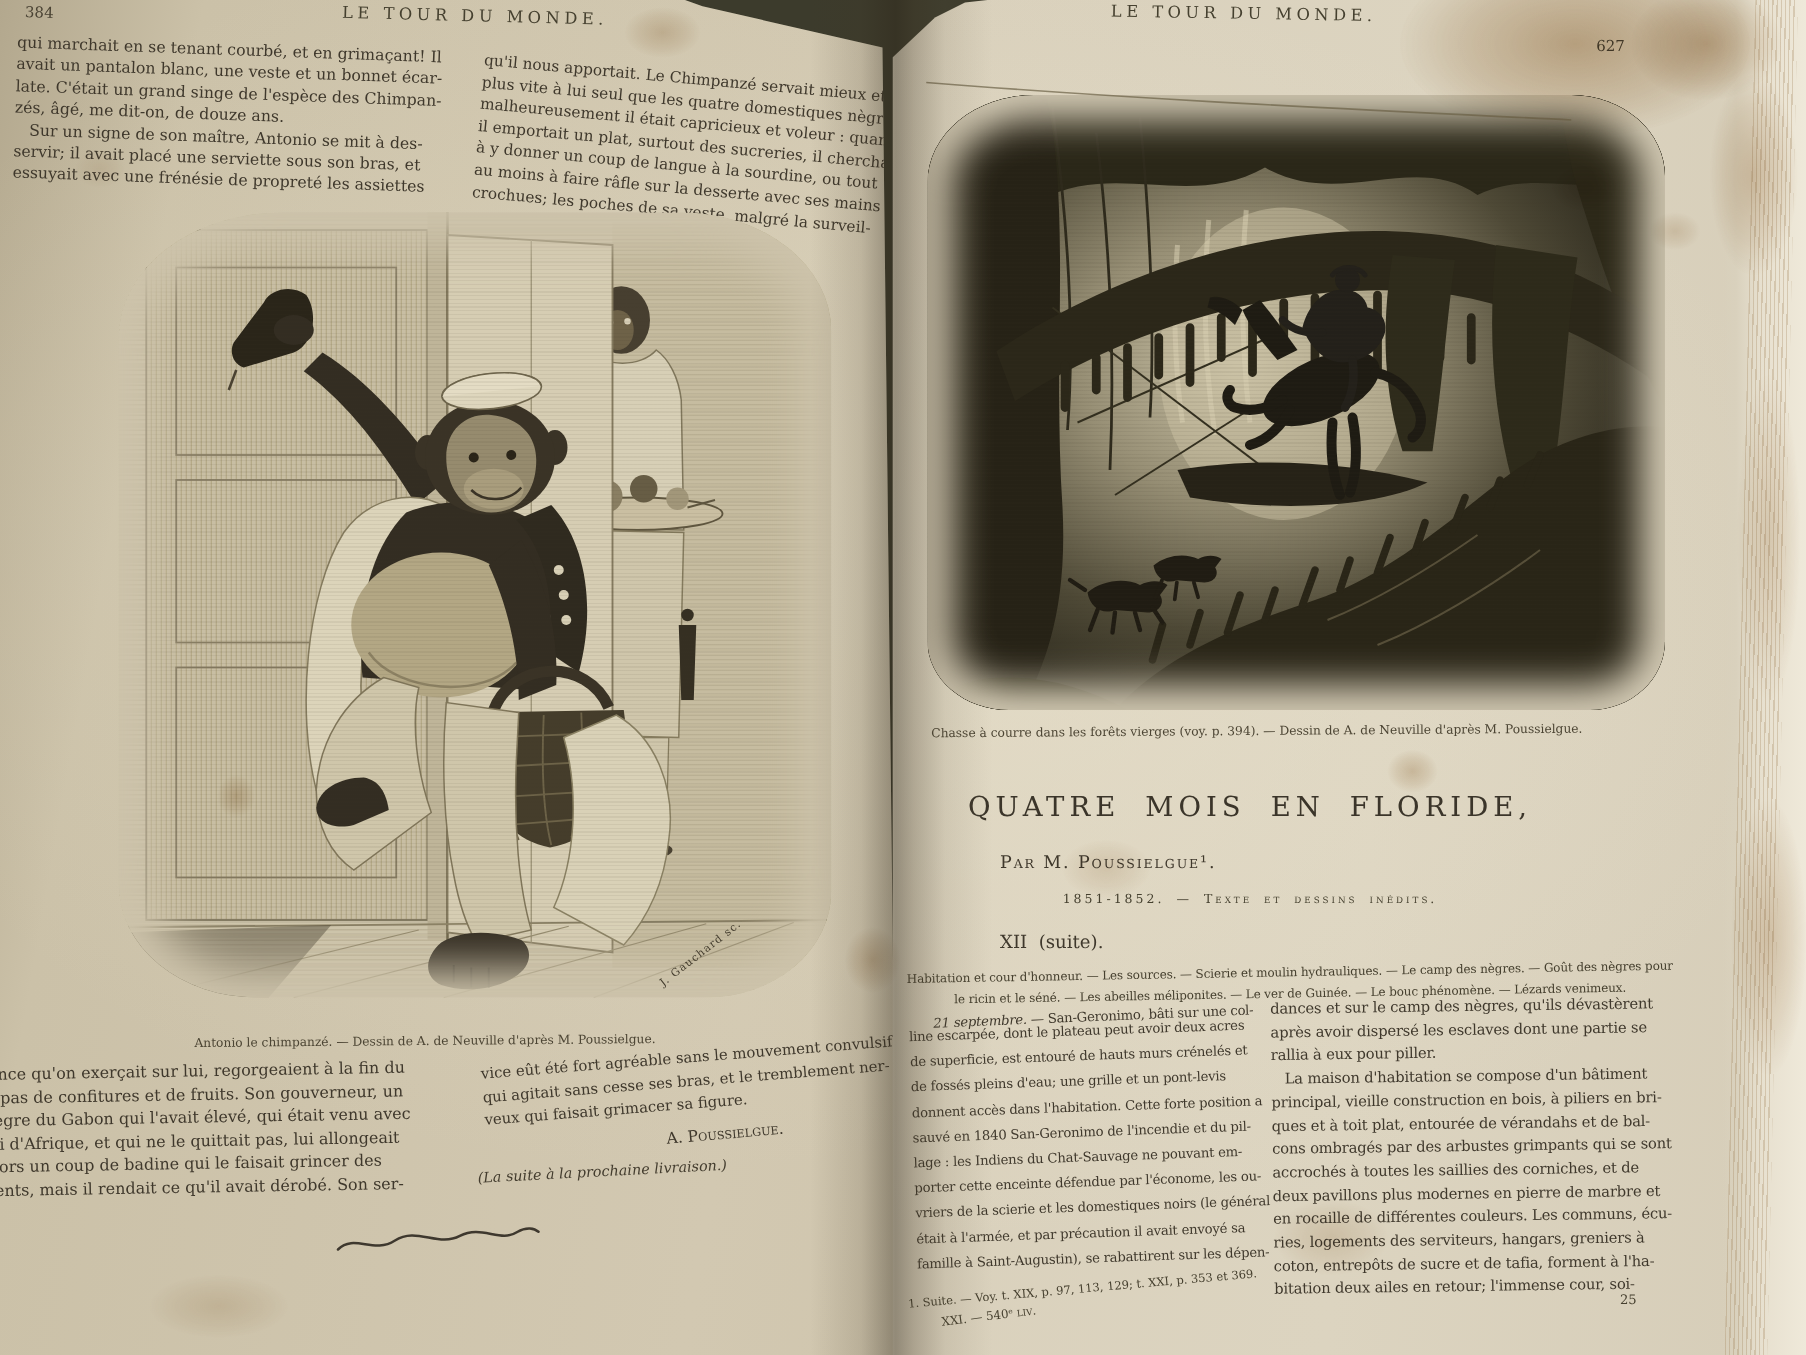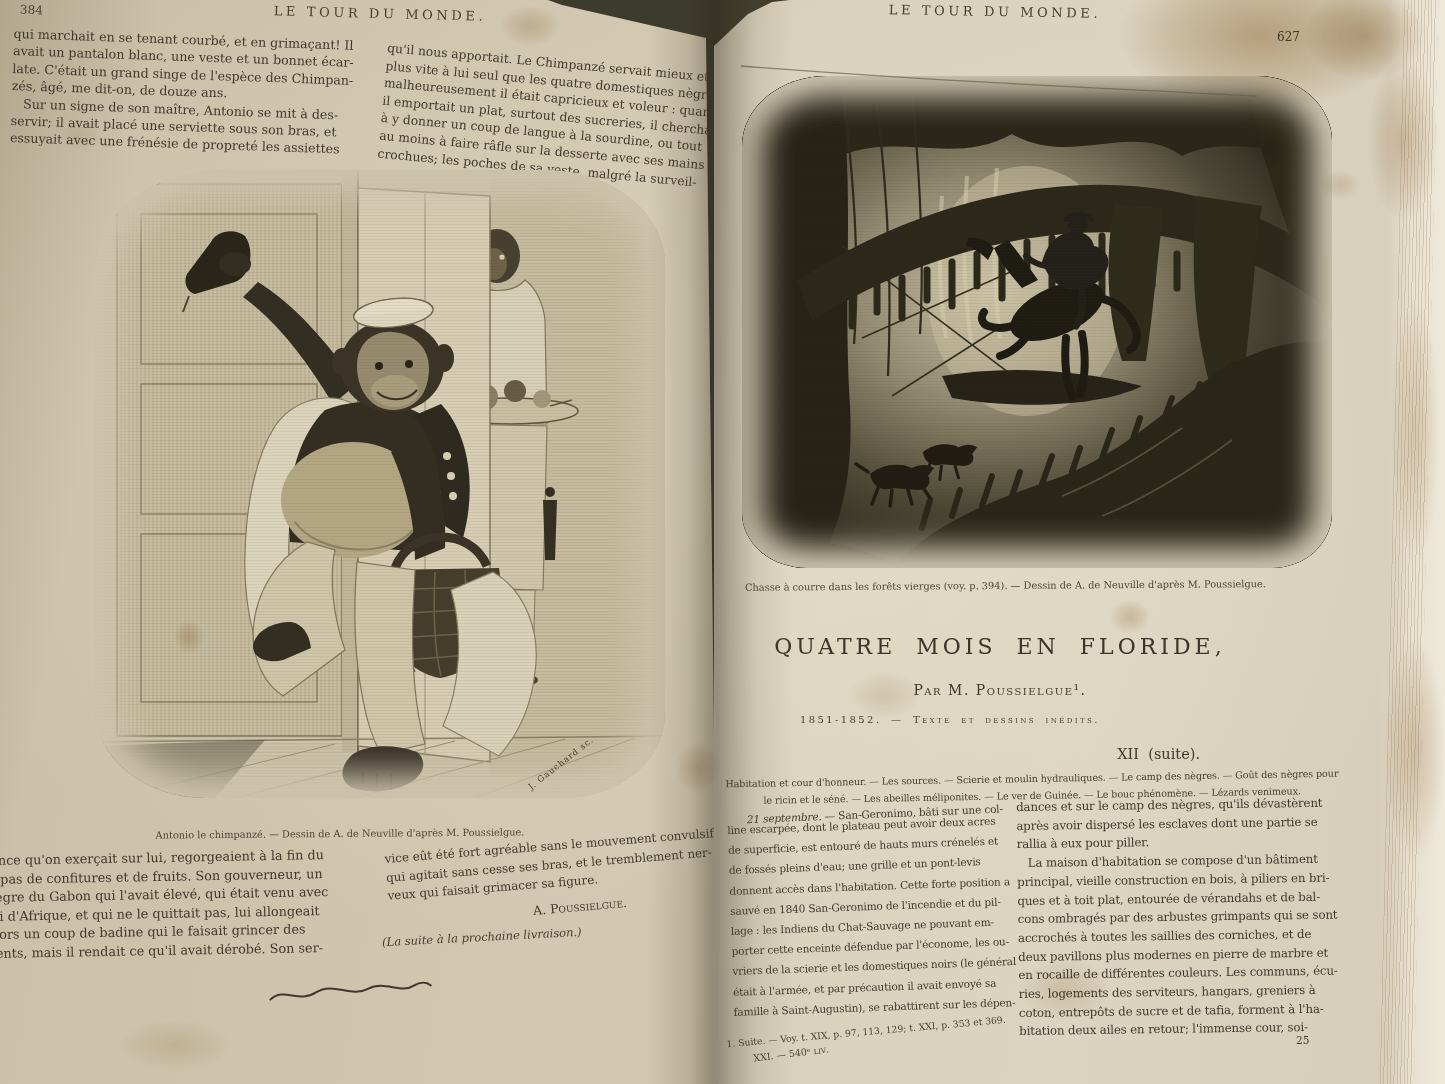--- a/index.html
+++ b/index.html
@@ -296,23 +296,23 @@
             </g>
           </g>
         </g>
       </svg>
       <div class="plate-texture"></div>
     </figure>
 
     <div class="tl caption" style="left:745px;top:580px;width:510px;font-size:9.8px;transform:rotate(-0.4deg);">Chasse à courre dans les forêts vierges (voy. p. 394). — Dessin de A. de Neuville d'après M. Poussielgue.</div>
 
     <div class="tl" style="left:700px;top:634px;width:600px;text-align:center;font-size:22px;letter-spacing:4px;word-spacing:9px;color:#3b352a;">QUATRE MOIS EN FLORIDE,</div>
-    <div class="tl smallcaps" style="left:800px;top:682px;width:400px;text-align:center;font-size:14px;letter-spacing:1.5px;color:#3f382c;">Par M. Poussielgue¹.</div>
-    <div class="tl smallcaps" style="left:800px;top:714px;width:400px;text-align:left;font-size:10px;letter-spacing:2.4px;word-spacing:4px;color:#45402f;">1851-1852. — Texte et dessins inédits.</div>
-    <div class="tl" style="left:800px;top:746px;width:400px;text-align:right;font-size:14.5px;color:#3f382c;">XII  (suite).</div>
+    <div class="tl smallcaps" style="left:800px;top:682px;width:400px;font-size:14px;letter-spacing:1.5px;color:#3f382c;">Par M. Poussielgue¹.</div>
+    <div class="tl smallcaps" style="left:800px;top:714px;width:400px;text-align:center;font-size:10px;letter-spacing:2.4px;word-spacing:4px;color:#45402f;">1851-1852. — Texte et dessins inédits.</div>
+    <div class="tl" style="left:800px;top:746px;width:400px;text-align:left;font-size:14.5px;color:#3f382c;">XII  (suite).</div>
 
     <div class="tl" style="left:722px;top:770px;width:620px;text-align:center;font-size:9.6px;letter-spacing:-0.1px;transform:rotate(-1deg);color:#46402f;"><div class="tline" style="line-height:17px;">Habitation et cour d'honneur. — Les sources. — Scierie et moulin hydrauliques. — Le camp des nègres. — Goût des nègres pour</div><div class="tline" style="line-height:17px;">le ricin et le séné. — Les abeilles méliponites. — Le ver de Guinée. — Le bouc phénomène. — Lézards venimeux.</div></div>
 
     <div class="tl" style="left:727px;top:802px;font-size:10.6px;letter-spacing:-0.2px;transform:rotate(-2.4deg);transform-origin:0 0;color:#3f382c;">
       <span class="italic">21 septembre.</span><span style="white-space:pre;"> — San-Geronimo, bâti sur une col-</span>
     </div>
     <div class="tl col-r1" style="top:820px;"><div class="tline">line escarpée, dont le plateau peut avoir deux acres</div><div class="tline">de superficie, est entouré de hauts murs crénelés et</div><div class="tline">de fossés pleins d'eau; une grille et un pont-levis</div><div class="tline">donnent accès dans l'habitation. Cette forte position a</div><div class="tline">sauvé en 1840 San-Geronimo de l'incendie et du pil-</div><div class="tline">lage : les Indiens du Chat-Sauvage ne pouvant em-</div><div class="tline">porter cette enceinte défendue par l'économe, les ou-</div><div class="tline">vriers de la scierie et les domestiques noirs (le général</div><div class="tline">était à l'armée, et par précaution il avait envoyé sa</div><div class="tline">famille à Saint-Augustin), se rabattirent sur les dépen-</div></div>
     <div class="tl col-r2"><div class="tline">dances et sur le camp des nègres, qu'ils dévastèrent</div><div class="tline">après avoir dispersé les esclaves dont une partie se</div><div class="tline">rallia à eux pour piller.</div><div class="tline">   La maison d'habitation se compose d'un bâtiment</div><div class="tline">principal, vieille construction en bois, à piliers en bri-</div><div class="tline">ques et à toit plat, entourée de vérandahs et de bal-</div><div class="tline">cons ombragés par des arbustes grimpants qui se sont</div><div class="tline">accrochés à toutes les saillies des corniches, et de</div><div class="tline">deux pavillons plus modernes en pierre de marbre et</div><div class="tline">en rocaille de différentes couleurs. Les communs, écu-</div><div class="tline">ries, logements des serviteurs, hangars, greniers à</div><div class="tline">coton, entrepôts de sucre et de tafia, forment à l'ha-</div><div class="tline">bitation deux ailes en retour; l'immense cour, soi-</div></div>
 
     <div class="tl" style="left:726px;top:1026px;font-size:9.2px;transform:rotate(-5deg);color:#46402f;">1. Suite. — Voy. t. XIX, p. 97, 113, 129; t. XXI, p. 353 et 369.</div>

